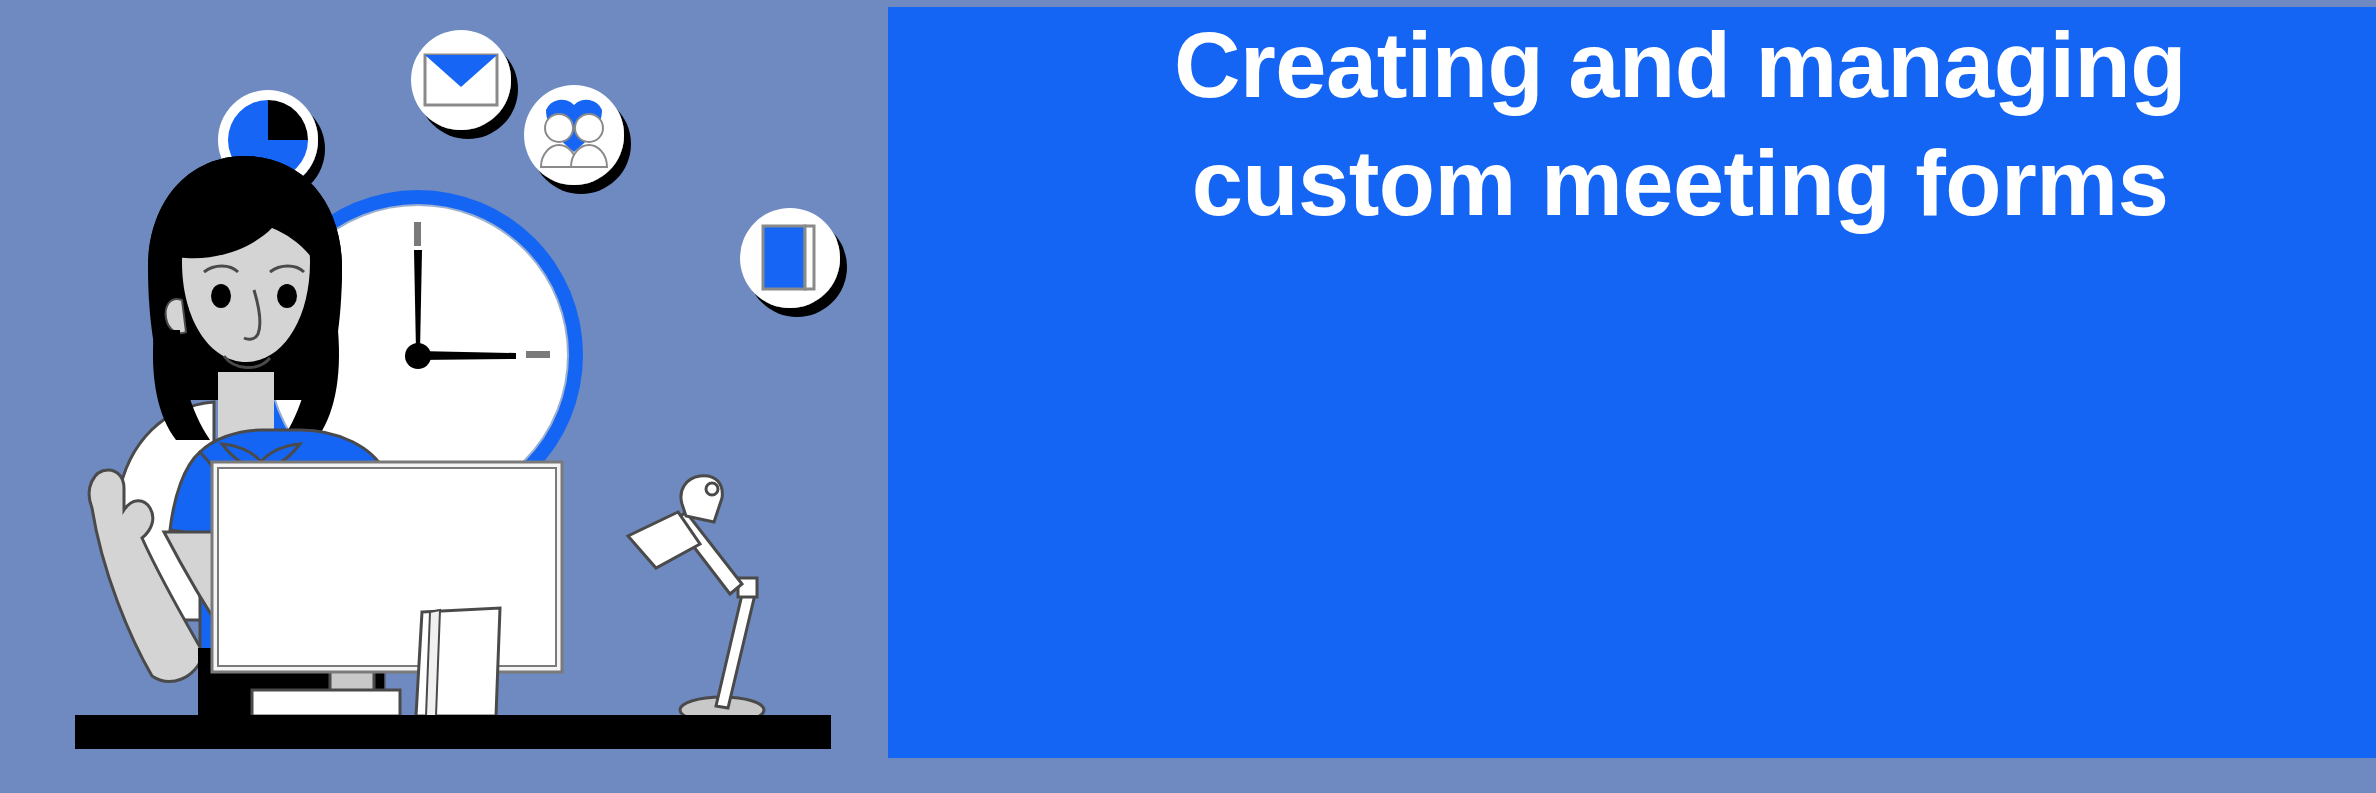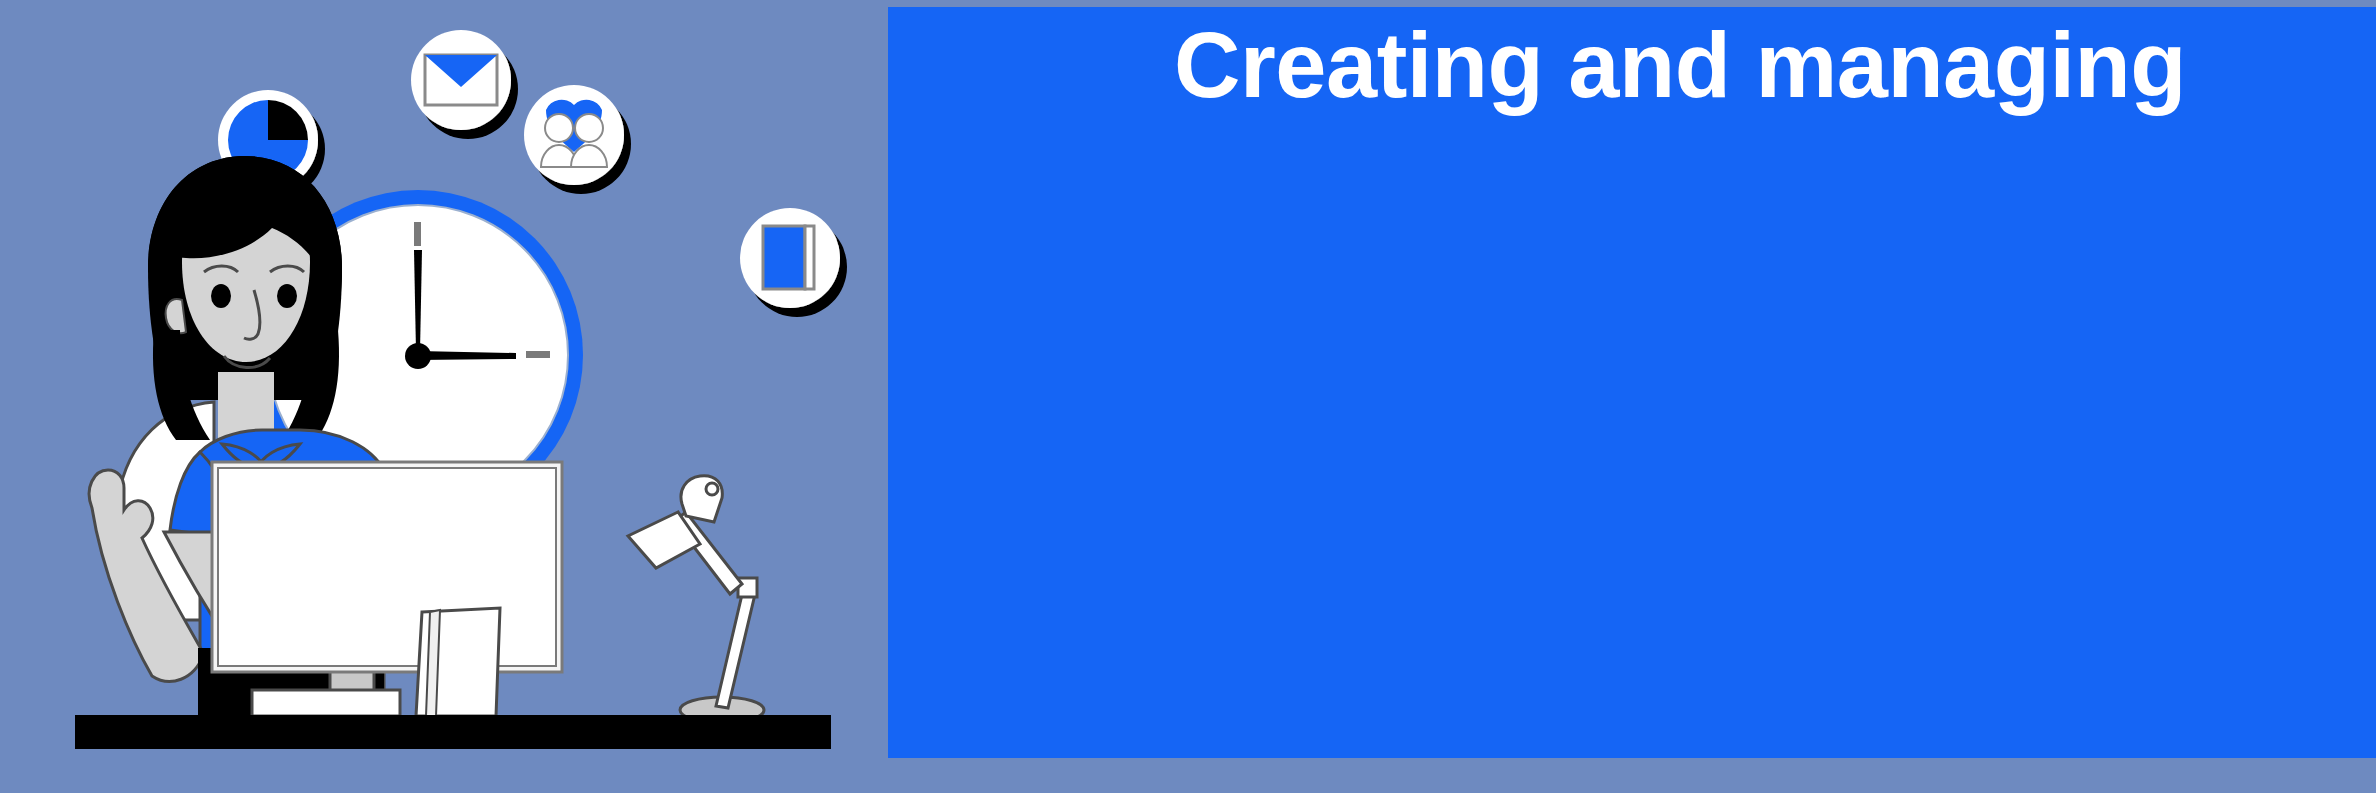--- a/index.html
+++ b/index.html
@@ -207,16 +207,17 @@
         <path d="M430 612 L440 610 L436 716 L426 716 Z" fill="#F0F0F0" stroke="#4A4A4A" stroke-width="2"></path>
       </g>
 
       <rect x="75" y="715" width="756" height="34" fill="#000000"></rect>
     </svg>
   </div>
 
   <div class="title-panel">
     <div class="title-block">
       <span class="title-line">Creating and managing</span>
+      <span class="title-line">custom meeting forms</span>
     </div>
   </div>
 
 </div>
 
 </body></html>

